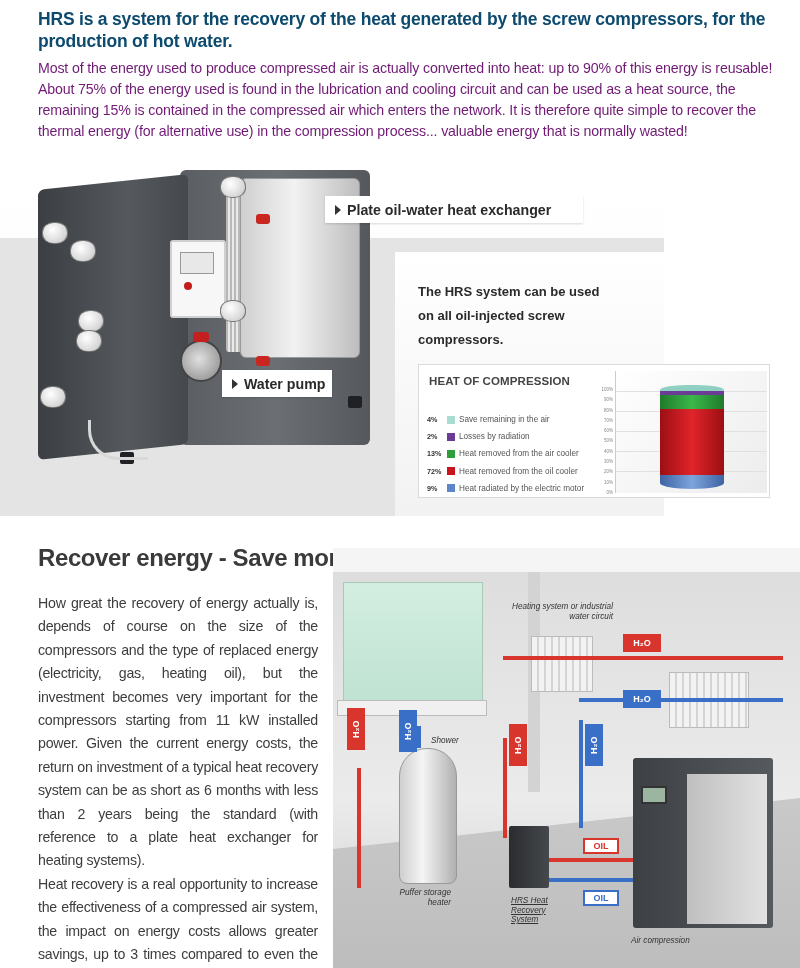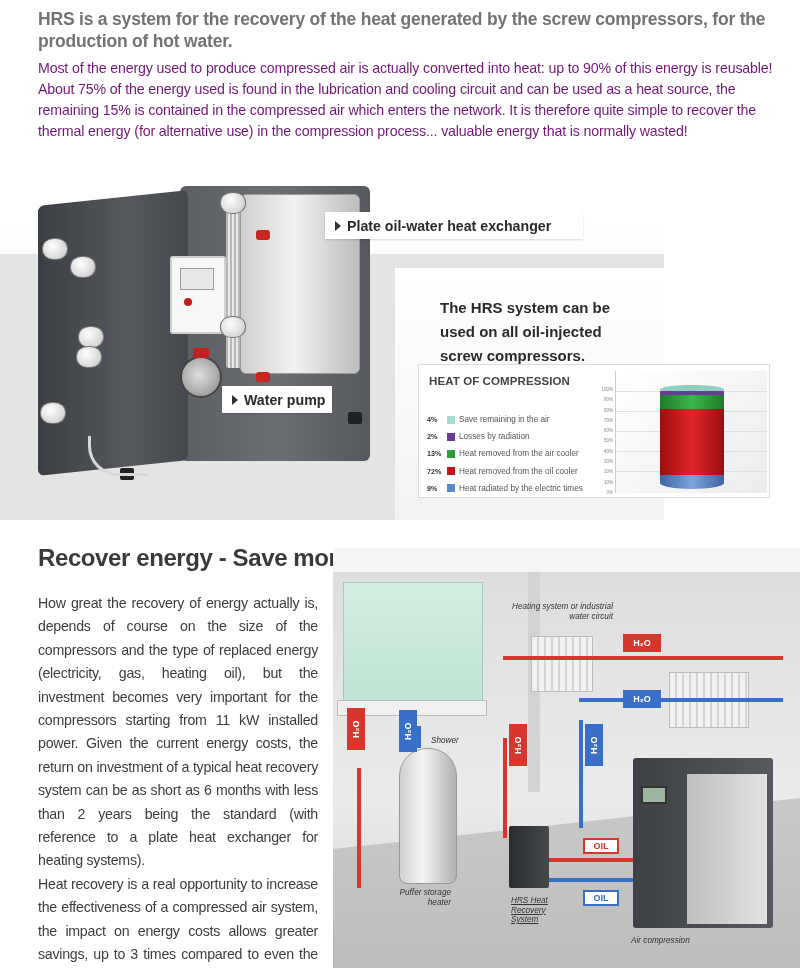--- a/index.html
+++ b/index.html
@@ -1,23 +1,23 @@
 <!DOCTYPE html>
 <html><head>
 <meta charset="utf-8">
 <style>
   * { box-sizing: border-box; margin: 0; padding: 0; }
   html, body { width: 800px; height: 968px; overflow: hidden; background: #ffffff; }
   body { font-family: "Liberation Sans Narrow", "Liberation Sans", sans-serif; color: #333; position: relative; }
 
   .intro { position: absolute; left: 0; top: 0; width: 800px; height: 160px; background: #fff; }
-  .intro h1 { position: absolute; left: 38px; top: 8px; width: 750px; font-size: 17.5px; font-weight: bold; line-height: 22px; color: #737373; letter-spacing: -0.2px; }
+  .intro h1 { position: absolute; left: 38px; top: 8px; width: 750px; font-size: 17.5px; font-weight: bold; line-height: 22px; color: #0c4a6e; letter-spacing: -0.2px; }
   .intro p { position: absolute; left: 38px; top: 58px; width: 752px; font-size: 14.2px; line-height: 21px; color: #701a75; letter-spacing: -0.15px; }
 
-  .hero { position: absolute; left: 0; top: 172px; width: 664px; height: 360px; background: linear-gradient(180deg, #ffffff 0%, #ffffff 10%, #f4f4f4 100%); overflow: hidden; }
+  .hero { position: absolute; left: 0; top: 156px; width: 664px; height: 360px; background: linear-gradient(180deg, #ffffff 0%, #ffffff 10%, #f4f4f4 100%); overflow: hidden; }
   .hero-band { position: absolute; left: 0; top: 82px; width: 800px; height: 278px; background: #e4e4e4; }
   .hero-panel { position: absolute; left: 395px; top: 96px; width: 405px; height: 264px; background: linear-gradient(180deg, #ffffff 0%, #f2f2f2 100%); }
 
   .machine { position: absolute; left: 30px; top: 14px; width: 370px; height: 300px; }
   .cabinet { position: absolute; left: 8px; top: 12px; width: 150px; height: 270px; background: linear-gradient(90deg, #3b3e42 0%, #55595e 60%, #45484c 100%); transform: skewY(-6deg); border-radius: 6px; }
   .cabinet-side { position: absolute; left: 150px; top: 0px; width: 190px; height: 275px; background: linear-gradient(90deg, #5a5e63 0%, #6b6f74 50%, #55595e 100%); border-radius: 6px; }
   .hx { position: absolute; left: 210px; top: 8px; width: 120px; height: 180px; background: linear-gradient(90deg, #cfcfcf 0%, #f2f2f2 45%, #bdbdbd 100%); border-radius: 6px; border: 1px solid #999; }
   .hx-fins { position: absolute; left: 196px; top: 12px; width: 20px; height: 170px; background: repeating-linear-gradient(90deg, #b8b8b8 0 2px, #e9e9e9 2px 4px); border-radius: 3px; }
   .display { position: absolute; left: 140px; top: 70px; width: 56px; height: 78px; background: #f7f7f7; border: 2px solid #d0d0d0; border-radius: 3px; }
   .display .scr { position: absolute; left: 8px; top: 10px; width: 34px; height: 22px; background: #e8e8e8; border: 1px solid #999; }
@@ -27,21 +27,21 @@
   .knob { position: absolute; width: 26px; height: 22px; border-radius: 45%; background: radial-gradient(circle at 40% 35%, #ffffff 0%, #d6d6d6 70%, #9e9e9e 100%); border: 1px solid #777; }
   .valve { position: absolute; width: 14px; height: 10px; background: #c9261f; border-radius: 3px; }
   .foot { position: absolute; width: 14px; height: 12px; background: #1f2124; border-radius: 2px; }
   .cable { position: absolute; left: 58px; top: 250px; width: 60px; height: 40px; border: 3px solid #d8d8d8; border-top: none; border-right: none; border-radius: 0 0 0 30px; }
 
   .callout { position: absolute; background: #fff; height: 27px; display: flex; align-items: center; padding-left: 10px; font-size: 14.2px; font-weight: bold; color: #2a2a2a; box-shadow: 0 1px 2px rgba(0,0,0,0.15); }
   .callout .arrow { display: inline-block; width: 0; height: 0; border-left: 6px solid #333; border-top: 5px solid transparent; border-bottom: 5px solid transparent; margin-right: 6px; }
   .co-plate { left: 325px; top: 40px; width: 258px; }
   .co-pump { left: 222px; top: 214px; width: 110px; }
 
-  .hrs-note { position: absolute; left: 418px; top: 124px; width: 200px; font-size: 15px; font-weight: bold; line-height: 24px; color: #2a2a2a; margin-left: 22px; }
+  .hrs-note { position: absolute; left: 418px; top: 124px; width: 200px; font-size: 13px; font-weight: bold; line-height: 24px; color: #2a2a2a; }
 
   .hoc { position: absolute; left: 418px; top: 364px; width: 352px; height: 134px; background: #fff; border: 1px solid #dadada; }
   .hoc-title { position: absolute; left: 10px; top: 10px; font-size: 11.5px; font-weight: bold; color: #444; letter-spacing: 0.1px; }
   .hoc-legend { position: absolute; left: 8px; top: 46px; width: 180px; }
   .hoc-row { display: flex; align-items: center; height: 17.2px; font-size: 8.2px; color: #555; }
   .hoc-row .pct { width: 20px; font-weight: bold; color: #333; font-size: 7.2px; }
   .hoc-row .sw { width: 8px; height: 8px; margin-right: 4px; }
   .hoc-axis { position: absolute; left: 172px; top: 22px; width: 22px; height: 108px; display: flex; flex-direction: column; justify-content: space-between; font-size: 4.5px; color: #888; text-align: right; }
   .hoc-plot { position: absolute; left: 196px; top: 6px; width: 152px; height: 122px; background: linear-gradient(135deg, #ffffff 0%, #ececec 100%); border-left: 1px solid #ccc; }
   .hoc-grid { position: absolute; left: 0; right: 0; height: 1px; background: #e0e0e0; }
@@ -144,21 +144,21 @@
       <span>Heat removed from the air cooler</span>
     </div>
     <div class="hoc-row">
       <span class="pct">72%</span>
       <span class="sw" style="background:#c8151b"></span>
       <span>Heat removed from the oil cooler</span>
     </div>
     <div class="hoc-row">
       <span class="pct">9%</span>
       <span class="sw" style="background:#5b86c8"></span>
-      <span>Heat radiated by the electric times</span>
+      <span>Heat radiated by the electric motor</span>
     </div>
   </div>
   <div class="hoc-axis">
     <span>100%</span>
     <span>90%</span>
     <span>80%</span>
     <span>70%</span>
     <span>60%</span>
     <span>50%</span>
     <span>40%</span>

